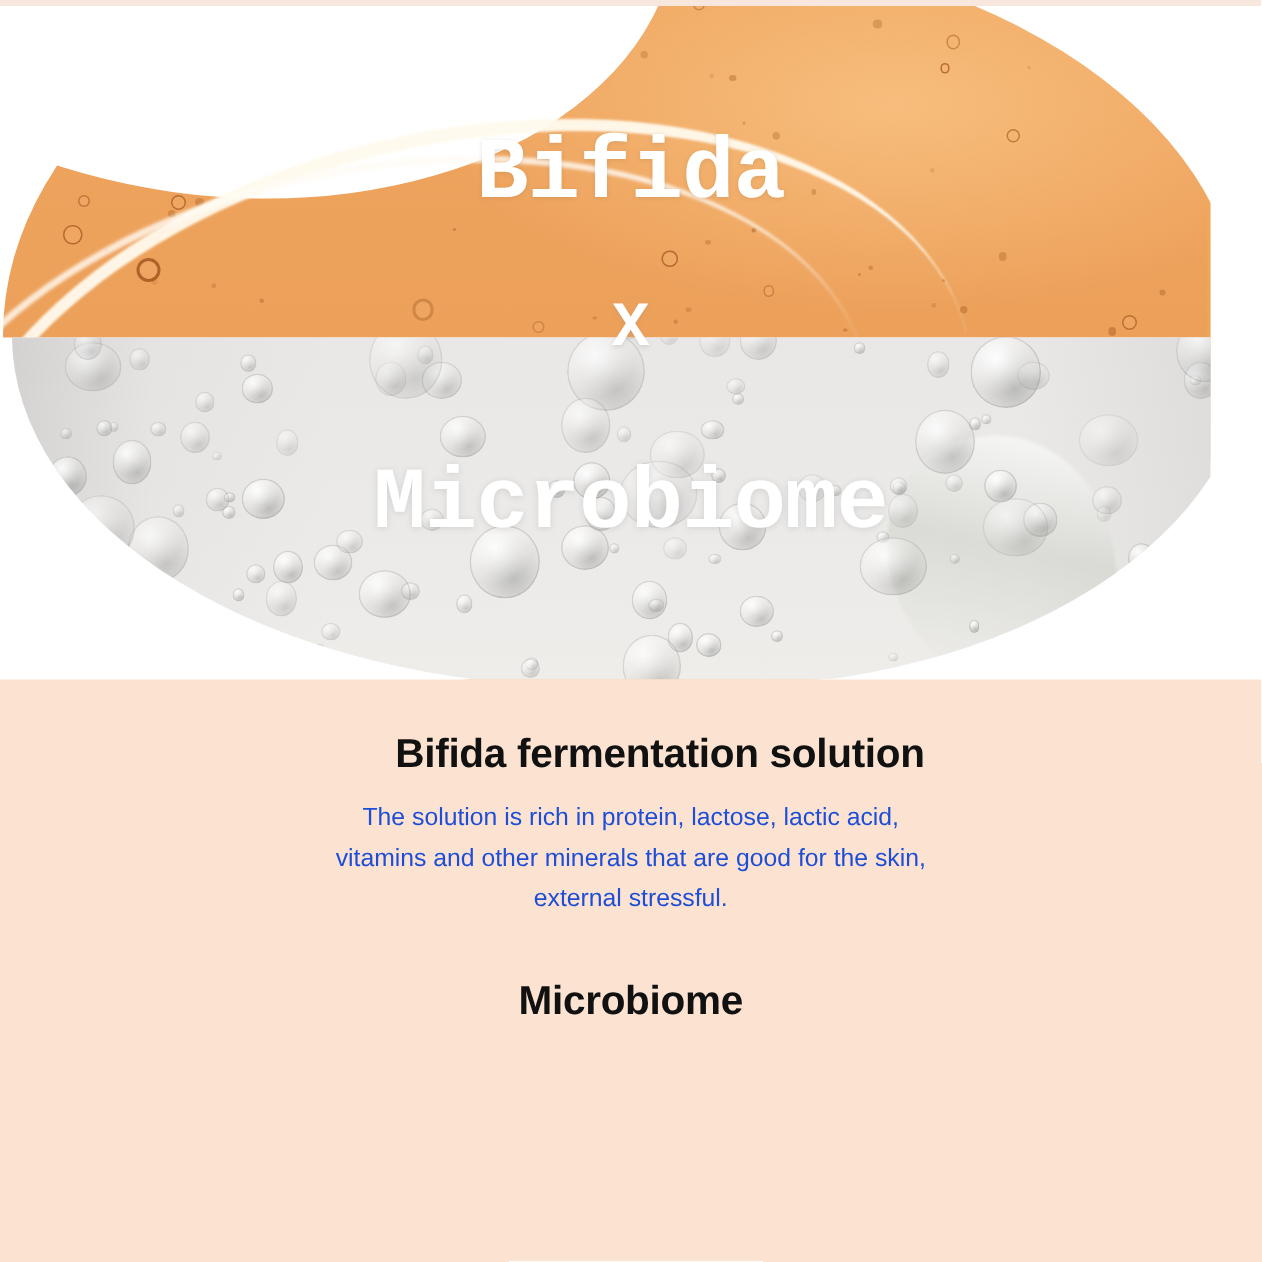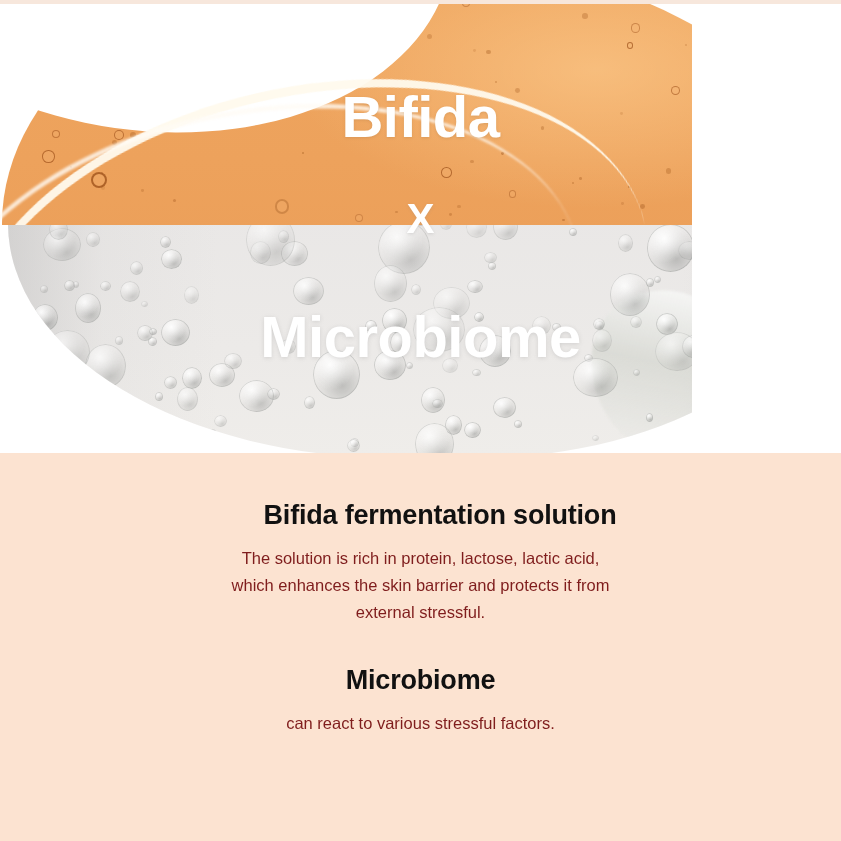--- a/index.html
+++ b/index.html
@@ -22,23 +22,24 @@
   .top-strip{
     position:absolute; left:0; top:0;
     width:841px; height:4px;
     background:#f7e7dc;
     z-index:40;
   }
 
   
   .hero{
     position:absolute; left:0; top:0;
-    width:692px; height:453px;
+    width:807px; height:453px;
     background:#ffffff;
     overflow:hidden;
+    font-family:Liberation Mono, monospace;
   }
 
   
   .blob-wrap{
     position:absolute;
     left:-6px; top:-40px;
     width:853px; height:500px;
     overflow:hidden;
   }
   .blob{
@@ -167,27 +168,27 @@
     background:#fce3d1;
     text-align:center;
   }
   .info-h{
     font-size:27px;
     font-weight:700;
     color:#111111;
     letter-spacing:-0.2px;
     line-height:1.2;
   }
-  .h-bifida{ margin-top:46px;padding-left:39px; }
+  .h-bifida{ margin-top:33px;padding-left:39px; }
   .h-micro{ margin-top:38px; }
 
   .info-p{
     margin-top:14px;
     font-size:16.5px;
-    color:#7f1d1d;
+    color:#1d4ed8;
     line-height:1.62;
     font-weight:400;
   }
   .info-p span{ display:block; }
 </style>
 </head>
 <body>
 
 <div id="page">
 
@@ -453,25 +454,24 @@
     </div>
 
   </div>
 
   <div class="info">
 
     <h2 class="info-h h-bifida">Bifida fermentation solution</h2>
 
     <p class="info-p">
       <span>The solution is rich in protein, lactose, lactic acid,</span>
-      <span>which enhances the skin barrier and protects it from</span>
+      <span>vitamins and other minerals that are good for the skin,</span>
       <span>external stressful.</span>
     </p>
 
     <h2 class="info-h h-micro">Microbiome</h2>
 
     <p class="info-p">
-      <span>can react to various stressful factors.</span>
     </p>
 
   </div>
 
 </div>
 
 </body></html>

